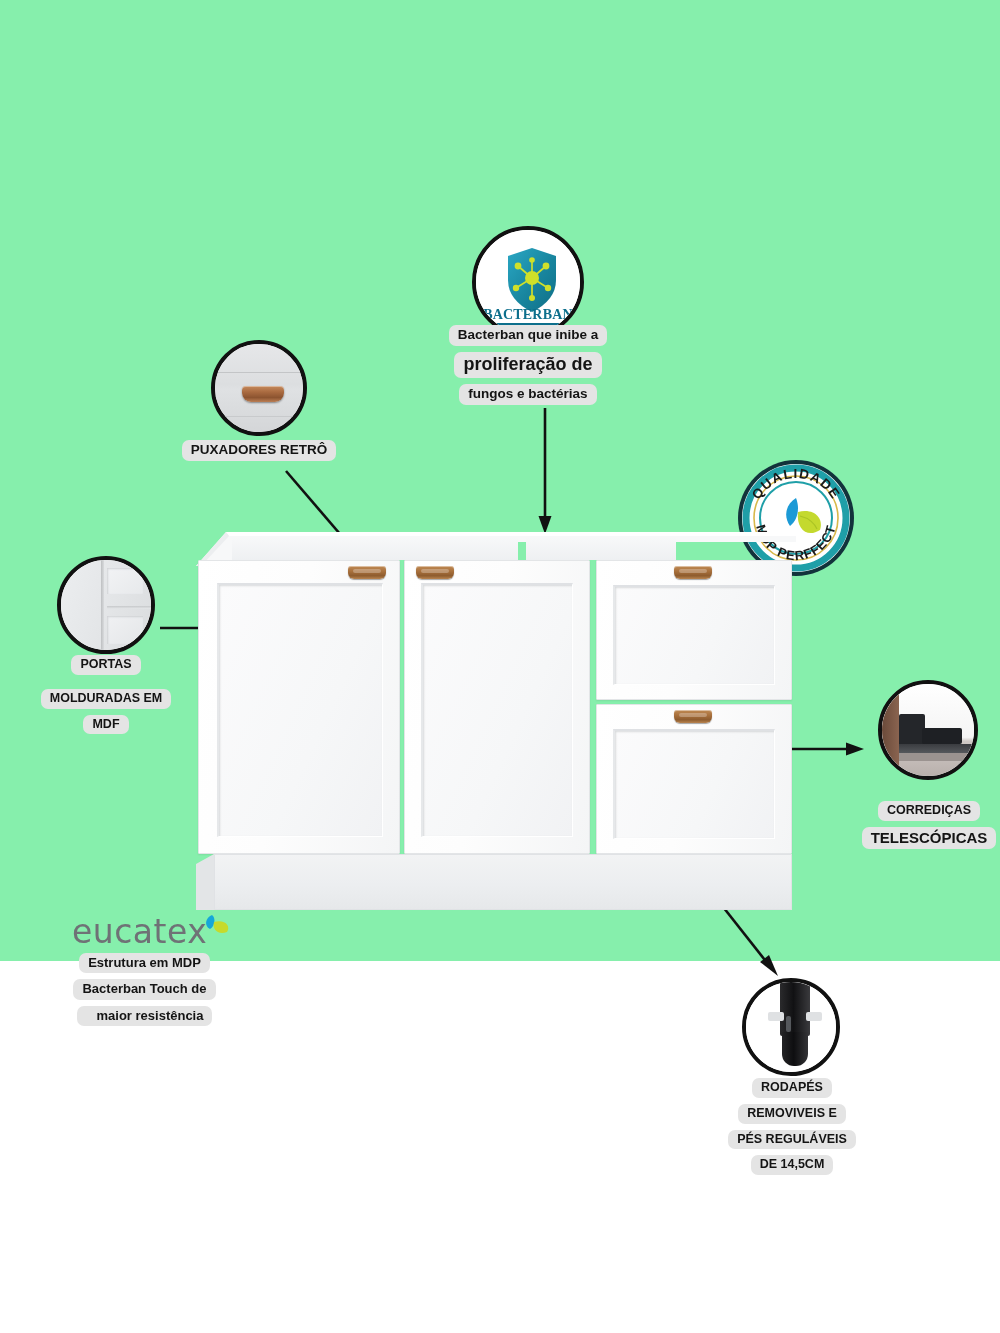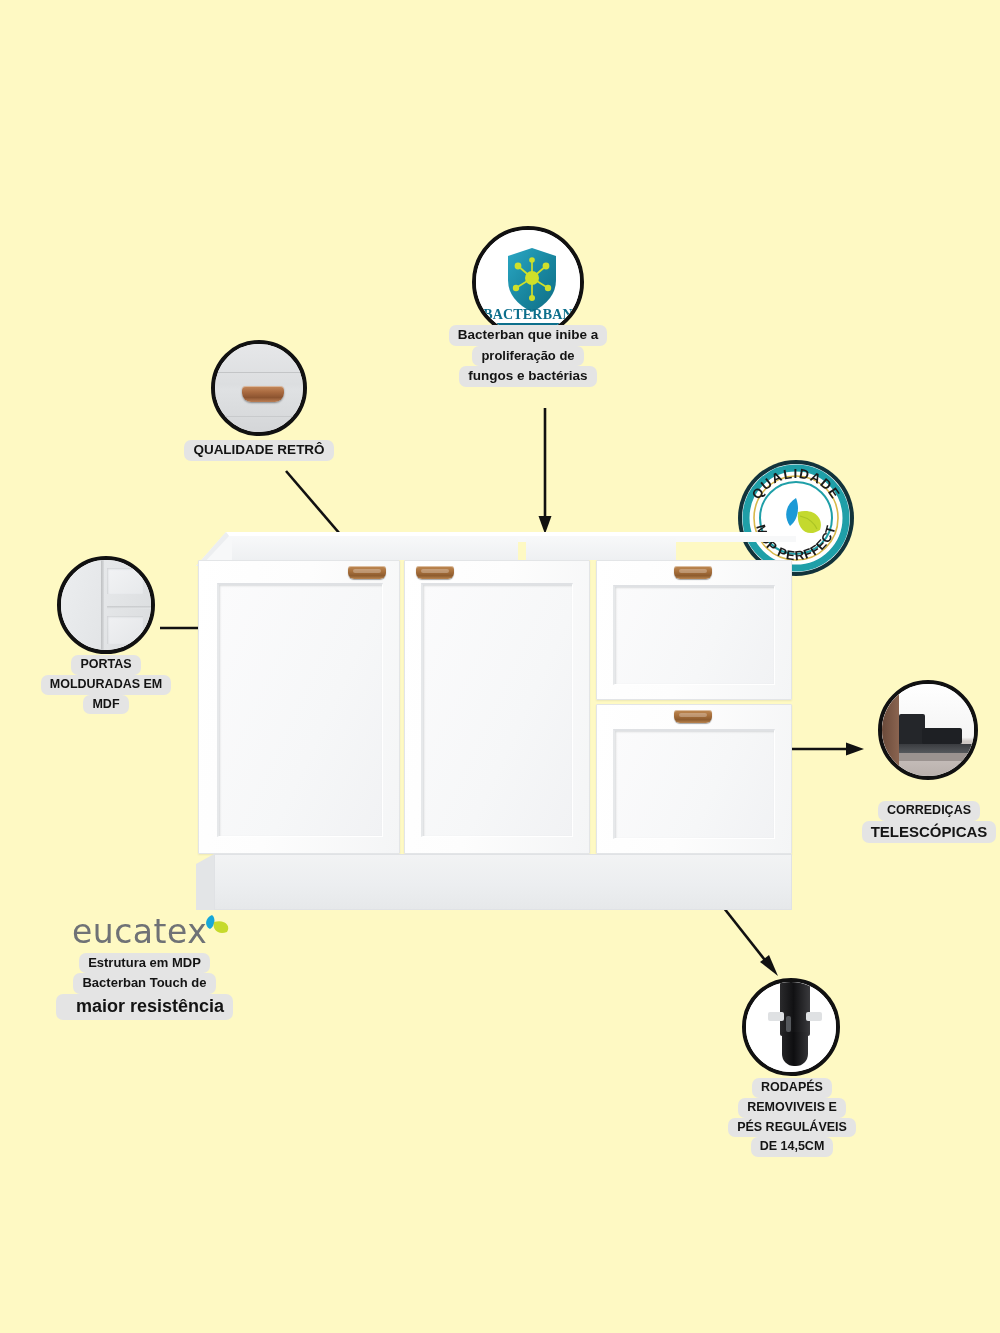--- a/index.html
+++ b/index.html
@@ -2,24 +2,24 @@
 <html><head>
 <meta charset="utf-8">
 <style>
   * { box-sizing: border-box; margin: 0; padding: 0; }
   html, body {
     width: 1000px; height: 1333px;
     background: #ffffff;
     font-family: "Liberation Sans", sans-serif;
     overflow: hidden;
   }
-  #stage { position: relative; width: 1000px; height: 1333px; background:#fef9c3; }
-
-  
-  .chip-group { position: absolute; display: flex; flex-direction: column; align-items: center; gap: 0; }
+  #stage { position: relative; width: 1000px; height: 961px; background:#86efac; }
+
+  
+  .chip-group { position: absolute; display: flex; flex-direction: column; align-items: center; gap: 6px; }
   .chip {
     background: #e4e4e4;
     color: #141414;
     font-weight: 700;
     line-height: 1.18;
     padding: 2px 9px 3px 9px;
     border-radius: 7px;
     white-space: nowrap;
     text-align: center;
   }
@@ -120,39 +120,39 @@
       </svg>
       <div style="position:absolute; left:0; right:0; top:78px; text-align:center;">
         <div style="font-family:'Liberation Serif',serif; font-weight:700; font-size:14px; color:#0d6f8c; letter-spacing:.2px; line-height:14px;">BACTERBAN</div>
         <div style="width:62px;height:1.6px;background:#0d6f8c;margin:1px auto 0;"></div>
         <div style="font-size:4.5px; color:#0d6f8c; letter-spacing:.6px; margin-top:1px;">TECNOLOGIA</div>
       </div>
     </div>
   </div>
   <div class="chip-group" style="left:452px; top:325px; width:152px;">
     <div class="chip" style="font-size:13.5px;">Bacterban que inibe a</div>
-    <div class="chip" style="font-size:13px;">proliferação de</div>
+    <div class="chip" style="font-size:18px;">proliferação de</div>
     <div class="chip" style="font-size:13.5px;">fungos e bactérias</div>
   </div>
   <svg class="arrow" style="left:520px; top:408px; width:60px; height:130px;" viewBox="0 0 60 130">
     <line x1="25" y1="0" x2="25" y2="112" stroke="#111" stroke-width="2.6"></line>
     <polygon points="25,126 18.5,108 31.5,108" fill="#111"></polygon>
   </svg>
 
   <div class="circle" style="left:211px; top:340px; width:96px; height:96px;">
     <div class="inner" style="background:linear-gradient(180deg,#e6e7e9 0%,#dcdee0 46%,#dfe1e3 52%,#d4d6d8 100%);">
       <div style="position:absolute;left:0;right:0;top:28px;height:1px;background:#c3c5c7;"></div>
       <div style="position:absolute;left:0;right:0;top:72px;height:1px;background:#c8cacc;"></div>
       <div style="position:absolute; left:27px; top:42px; width:42px; height:16px;
                   background:linear-gradient(180deg,#c58a5c 0%,#a96a40 38%,#8c5430 72%,#bb7f55 100%);
                   border-radius:4px 4px 9px 9px; box-shadow:0 1px 2px rgba(0,0,0,.4), inset 0 1px 0 rgba(255,255,255,.4);"></div>
     </div>
   </div>
   <div class="chip-group" style="left:188px; top:440px; width:142px;">
-    <div class="chip" style="font-size:13.5px;">QUALIDADE RETRÔ</div>
+    <div class="chip" style="font-size:13.5px;">PUXADORES RETRÔ</div>
   </div>
   <svg class="arrow" style="left:280px; top:466px; width:110px; height:100px;" viewBox="0 0 110 100">
     <line x1="6" y1="5" x2="72" y2="82" stroke="#111" stroke-width="2.6"></line>
     <polygon points="82,93 64,80 72,72" fill="#111"></polygon>
   </svg>
 
   <div style="position:absolute; left:736px; top:458px; width:120px; height:120px;">
     <svg viewBox="0 0 120 120" width="120" height="120">
       <defs>
         <path id="arcTop" d="M 18 62 A 42 42 0 0 1 102 62" fill="none"></path>
@@ -179,21 +179,21 @@
   <div class="circle" style="left:57px; top:556px; width:98px; height:98px;">
     <div class="inner" style="background:linear-gradient(110deg,#eceef0 0%,#e3e5e7 55%,#dadcde 100%);">
       <div style="position:absolute;left:40px;top:0;bottom:0;width:3px;background:linear-gradient(90deg,#bdbfc1,#d9dbdd);"></div>
       <div style="position:absolute;left:46px;top:46px;right:0;height:3px;background:linear-gradient(180deg,#c6c8ca,#e6e8ea);"></div>
       <div style="position:absolute;left:46px;top:8px;right:8px;bottom:56px;background:linear-gradient(140deg,#f2f3f5,#e7e9eb);box-shadow:inset 1px 1px 2px rgba(150,153,157,.35);"></div>
       <div style="position:absolute;left:46px;top:56px;right:8px;bottom:6px;background:linear-gradient(140deg,#f0f1f3,#e4e6e8);box-shadow:inset 1px 1px 2px rgba(150,153,157,.35);"></div>
     </div>
   </div>
   <div class="chip-group" style="left:26px; top:655px; width:160px;">
     <div class="chip" style="font-size:12.5px;">PORTAS</div>
-    <div class="chip" style="font-size:12.5px;">MOLDURADAS EM</div>
+    <div class="chip" style="font-size:12.5px;margin-top:8px;">MOLDURADAS EM</div>
     <div class="chip" style="font-size:12.5px;">MDF</div>
   </div>
   <svg class="arrow" style="left:160px; top:616px; width:115px; height:24px;" viewBox="0 0 115 24">
     <line x1="0" y1="12" x2="96" y2="12" stroke="#111" stroke-width="2.6"></line>
     <polygon points="108,12 90,5.5 90,18.5" fill="#111"></polygon>
   </svg>
 
   <div class="circle" style="left:878px; top:680px; width:100px; height:100px;">
     <div class="inner" style="background:linear-gradient(180deg,#ffffff 0%,#f4f4f4 58%,#cfc9c6 62%,#b9b0ac 100%);">
       <div style="position:absolute;left:0;top:0;bottom:0;width:17px;background:linear-gradient(90deg,#6a4a3a,#8a6450);"></div>
@@ -235,21 +235,21 @@
   <div id="eucatex-logo">
     <span class="euc-word">eucatex</span>
     <svg width="38" height="26" viewBox="0 0 38 26" style="position:absolute;left:126px;top:-4px;">
       <path d="M14 4 C7 7 6 15 12 18 C17 15 18 7 14 4 Z" fill="#16a7d8"></path>
       <path d="M16 11 C27 8 33 15 29 21 C20 24 14 19 16 11 Z" fill="#c6da2c"></path>
     </svg>
   </div>
   <div class="chip-group" style="left:72px; top:953px; width:145px;">
     <div class="chip" style="font-size:13px;">Estrutura em MDP</div>
     <div class="chip" style="font-size:13px;">Bacterban Touch de</div>
-    <div class="chip" style="font-size:18px;padding-left:20px;">maior resistência</div>
+    <div class="chip" style="font-size:13px;padding-left:20px;">maior resistência</div>
   </div>
 
   <div id="cabinet">
 
     <svg width="600" height="44" viewBox="0 0 600 44" style="position:absolute;left:0;top:0;">
       <polygon points="0,42 30,8 600,8 600,18 36,18 36,42" fill="#f7f8f9"></polygon>
       <polygon points="30,8 600,8 600,12 33,12" fill="#ffffff"></polygon>
       <polygon points="0,42 30,8 33,12 5,42" fill="#eceef0"></polygon>
     </svg>
 

